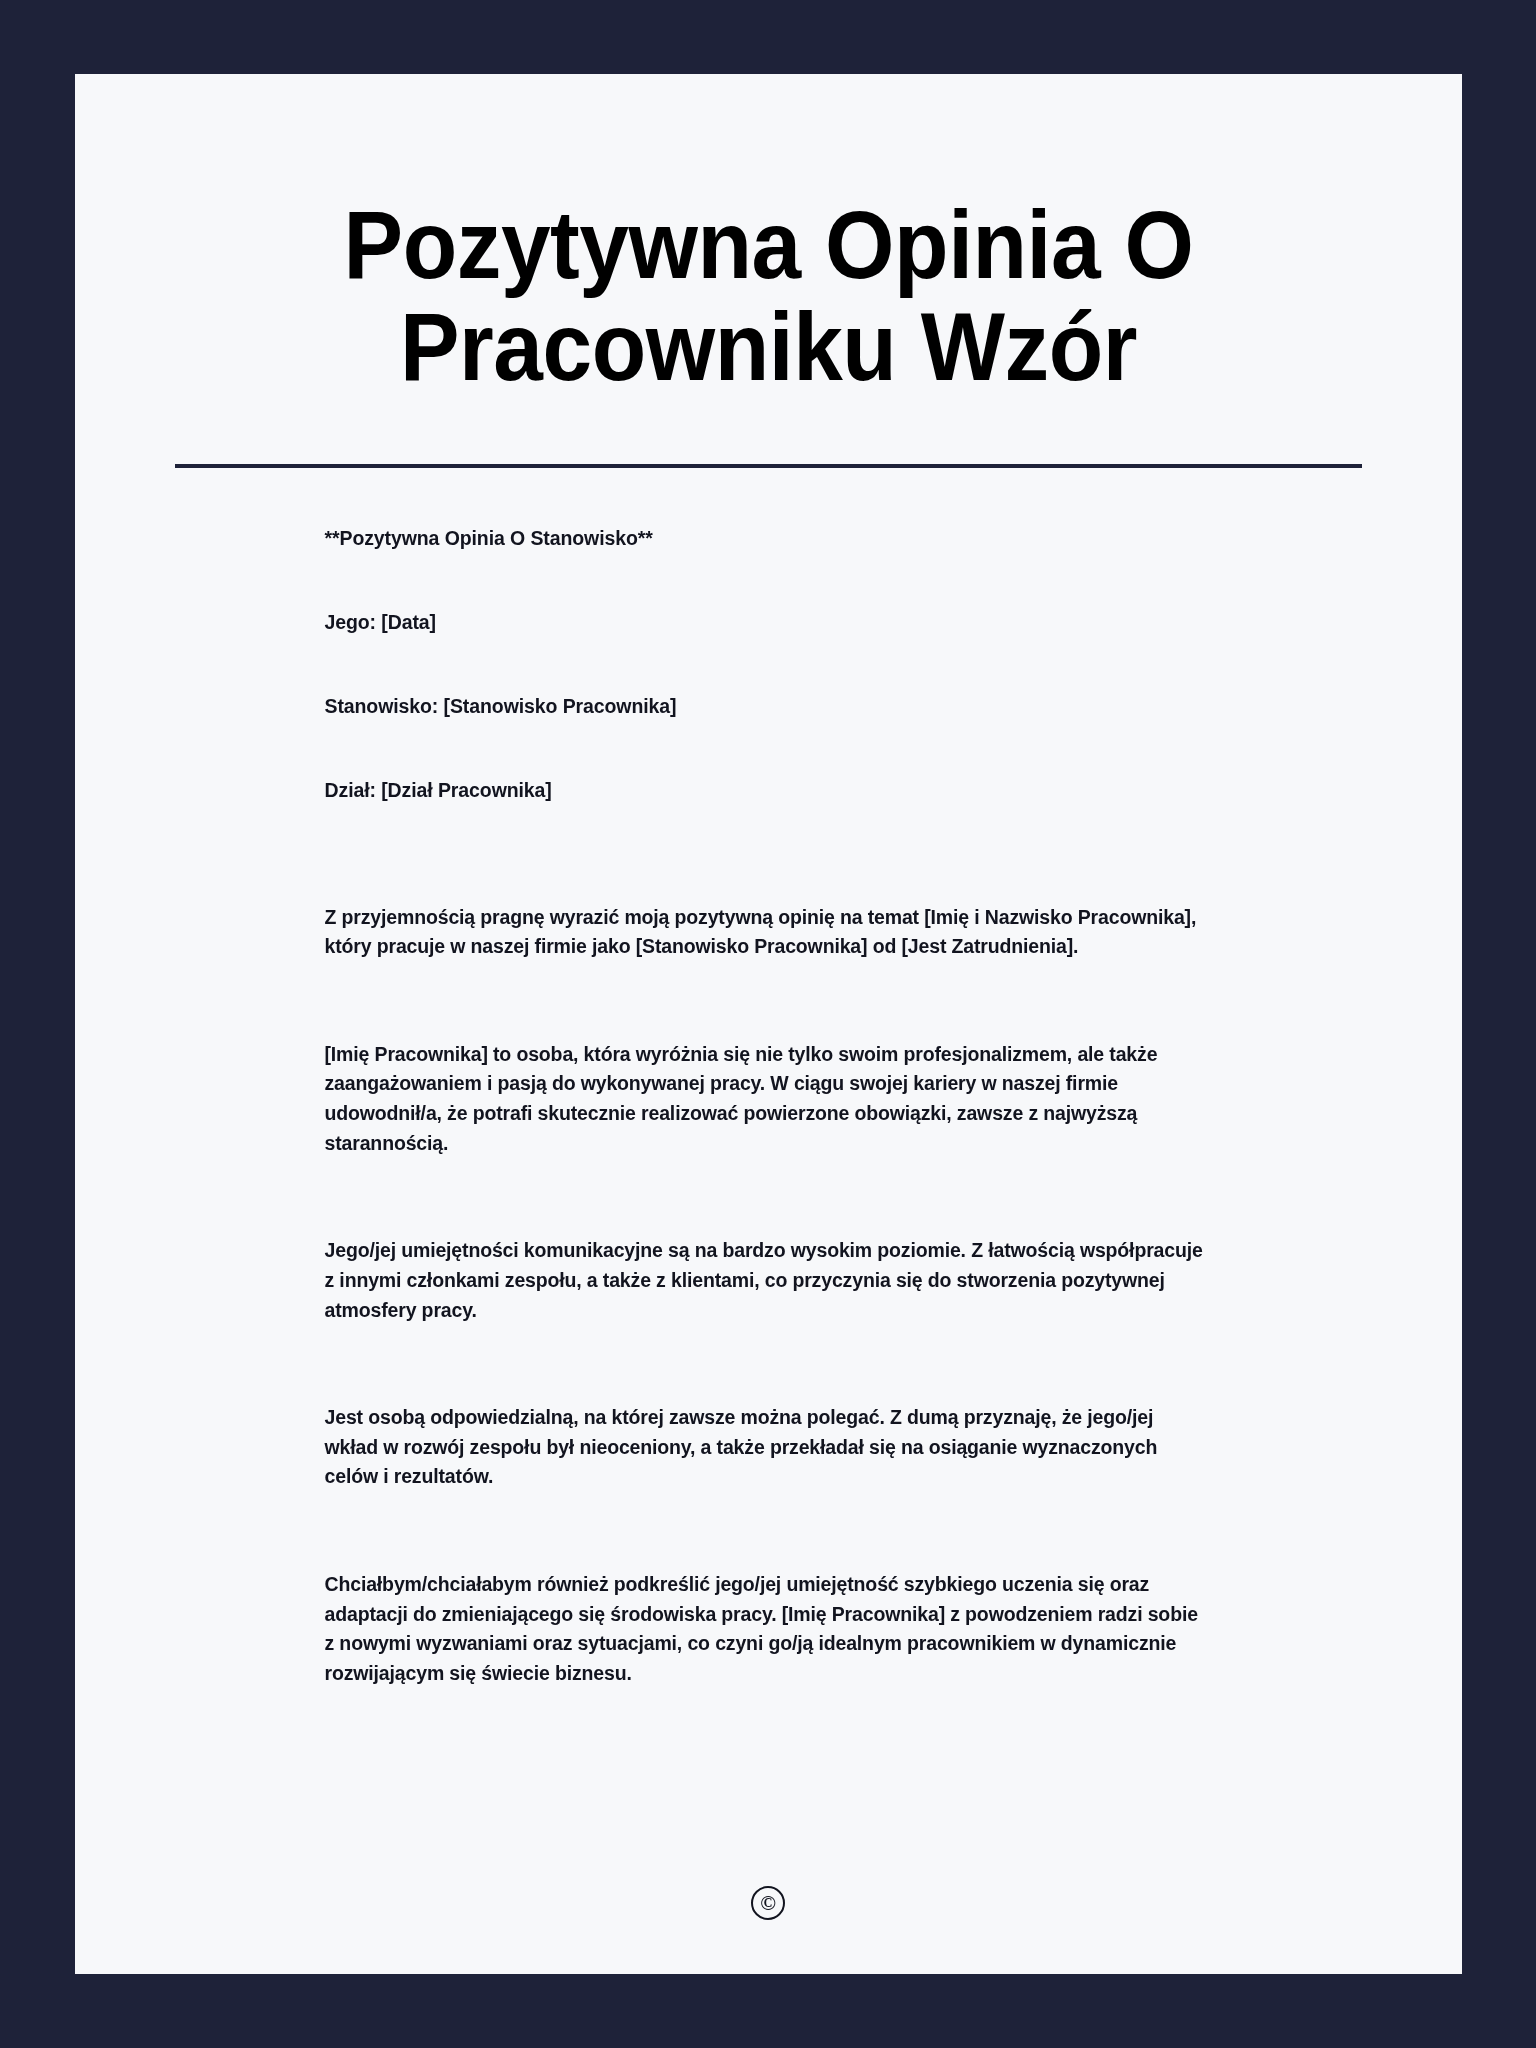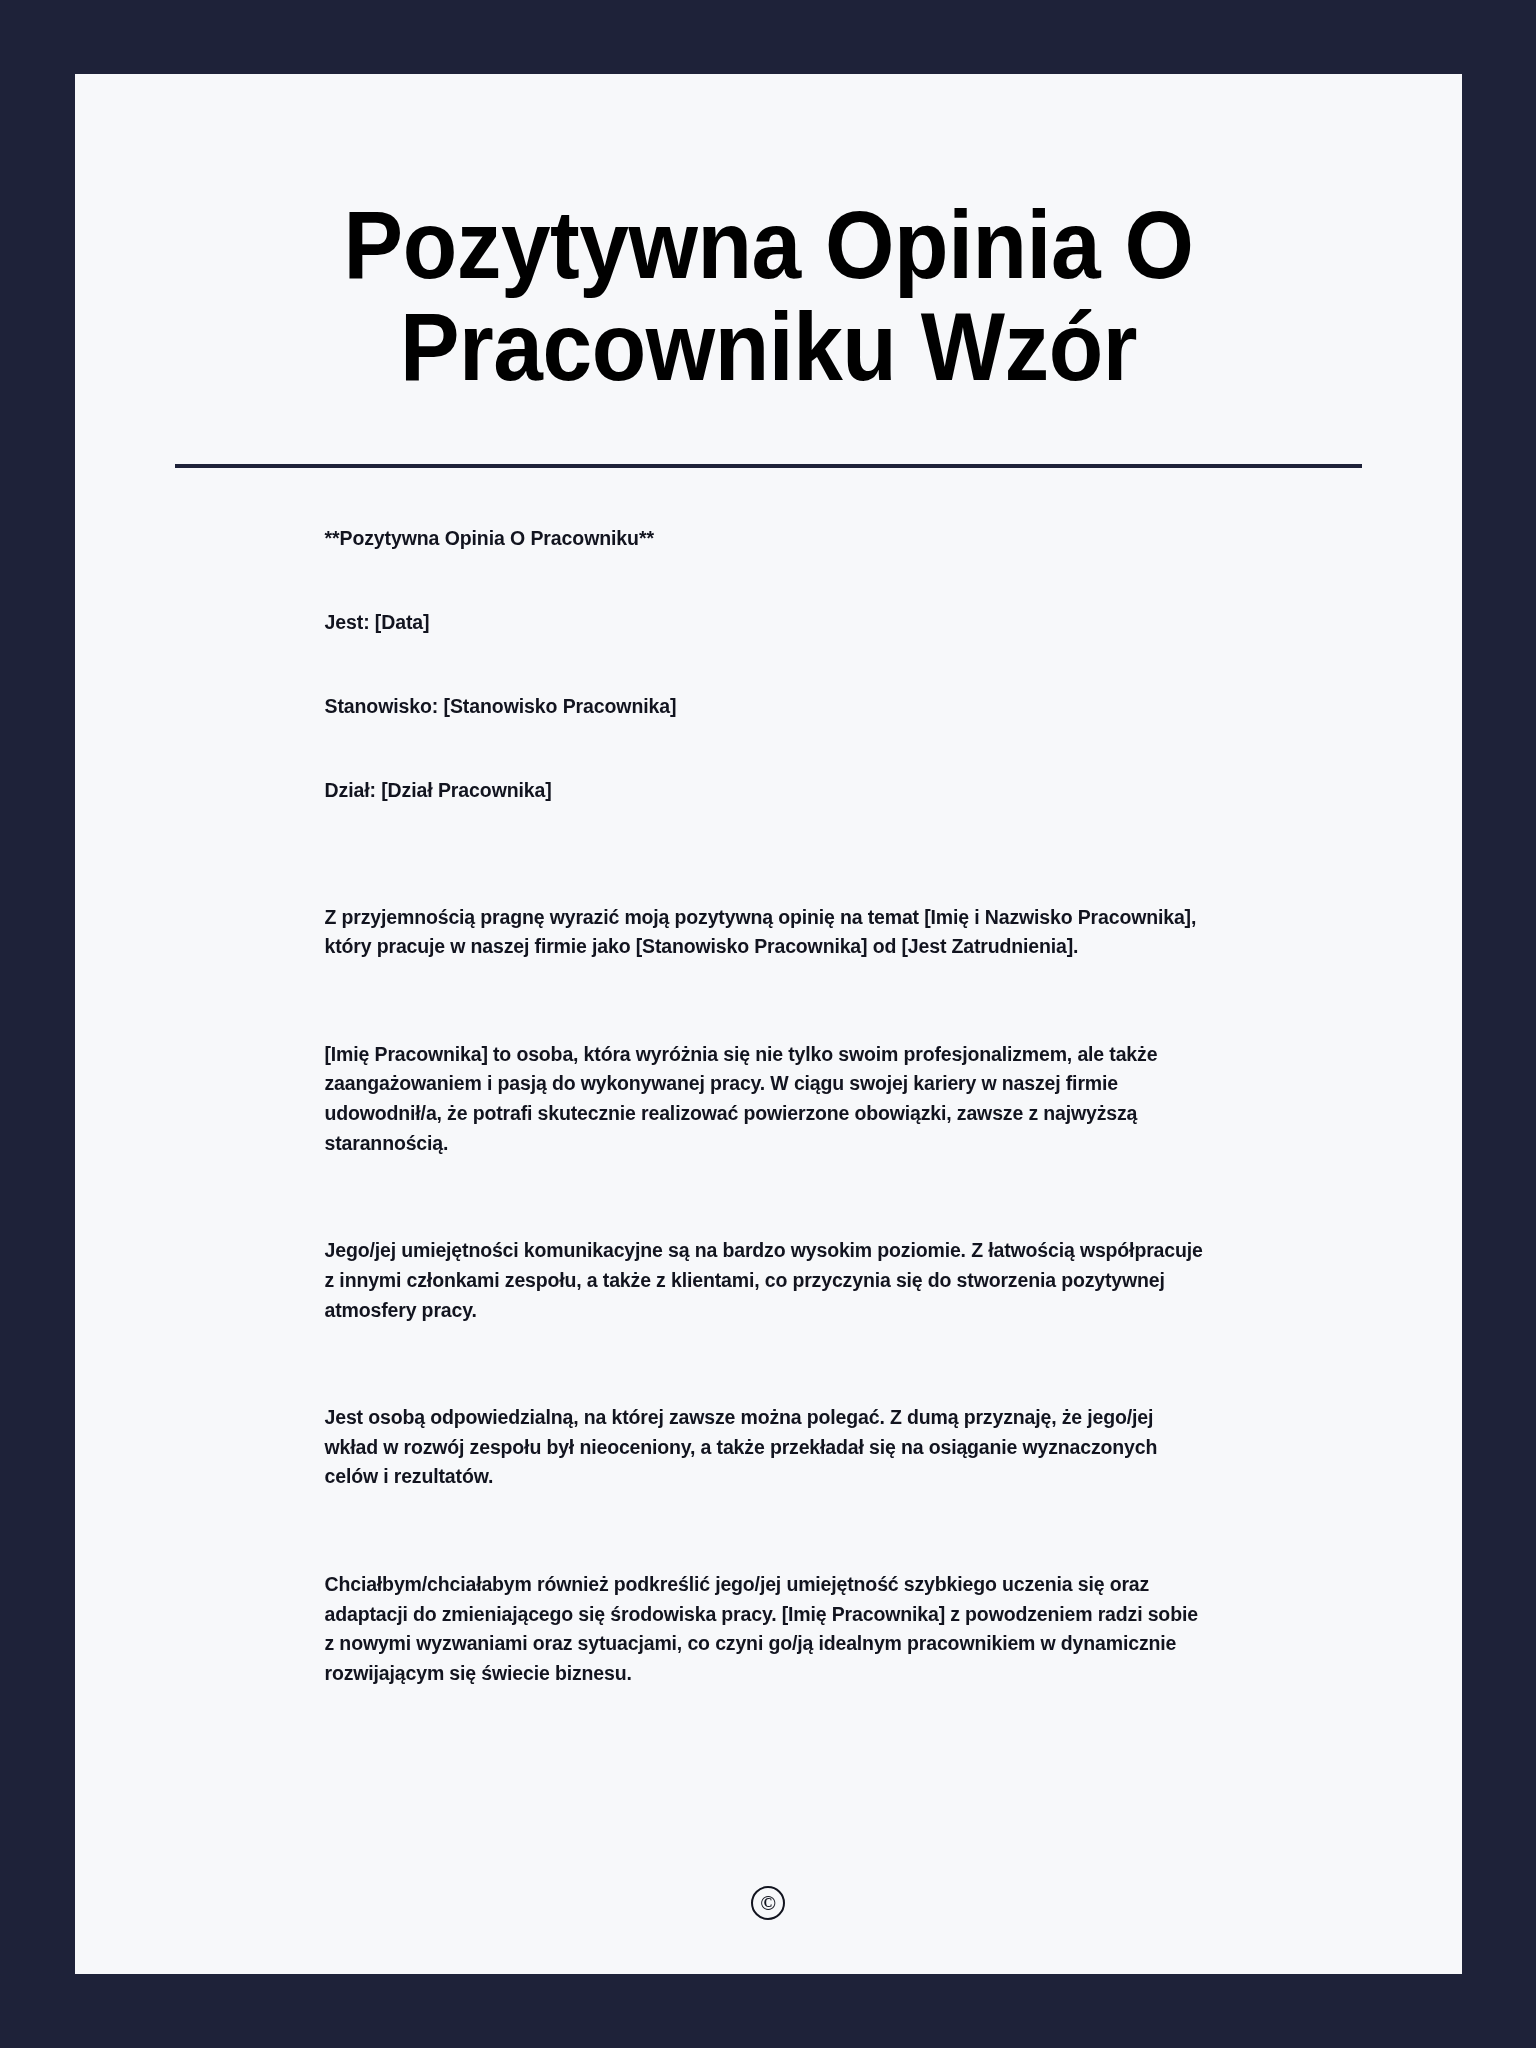--- a/index.html
+++ b/index.html
@@ -113,23 +113,23 @@
 <div class="page-wrap">
   <div class="document-card">
 
     <div class="doc-header">
       <h1 class="doc-title">Pozytywna Opinia O Pracowniku Wzór</h1>
       <div class="title-divider"></div>
     </div>
 
     <div class="doc-body">
 
-      <p class="meta-line">**Pozytywna Opinia O Pracowniku**</p>
+      <p class="meta-line">**Pozytywna Opinia O Stanowisko**</p>
 
-      <p class="meta-line">Jest: [Data]</p>
+      <p class="meta-line">Jego: [Data]</p>
 
 
       <p class="meta-line">Stanowisko: [Stanowisko Pracownika]</p>
 
       <p class="meta-line">Dział: [Dział Pracownika]</p>
 
       <div class="spacer-block"></div>
 
       <p class="body-para">Z przyjemnością pragnę wyrazić moją pozytywną opinię na temat [Imię i Nazwisko Pracownika], który pracuje w naszej firmie jako [Stanowisko Pracownika] od [Jest Zatrudnienia].</p>
 

